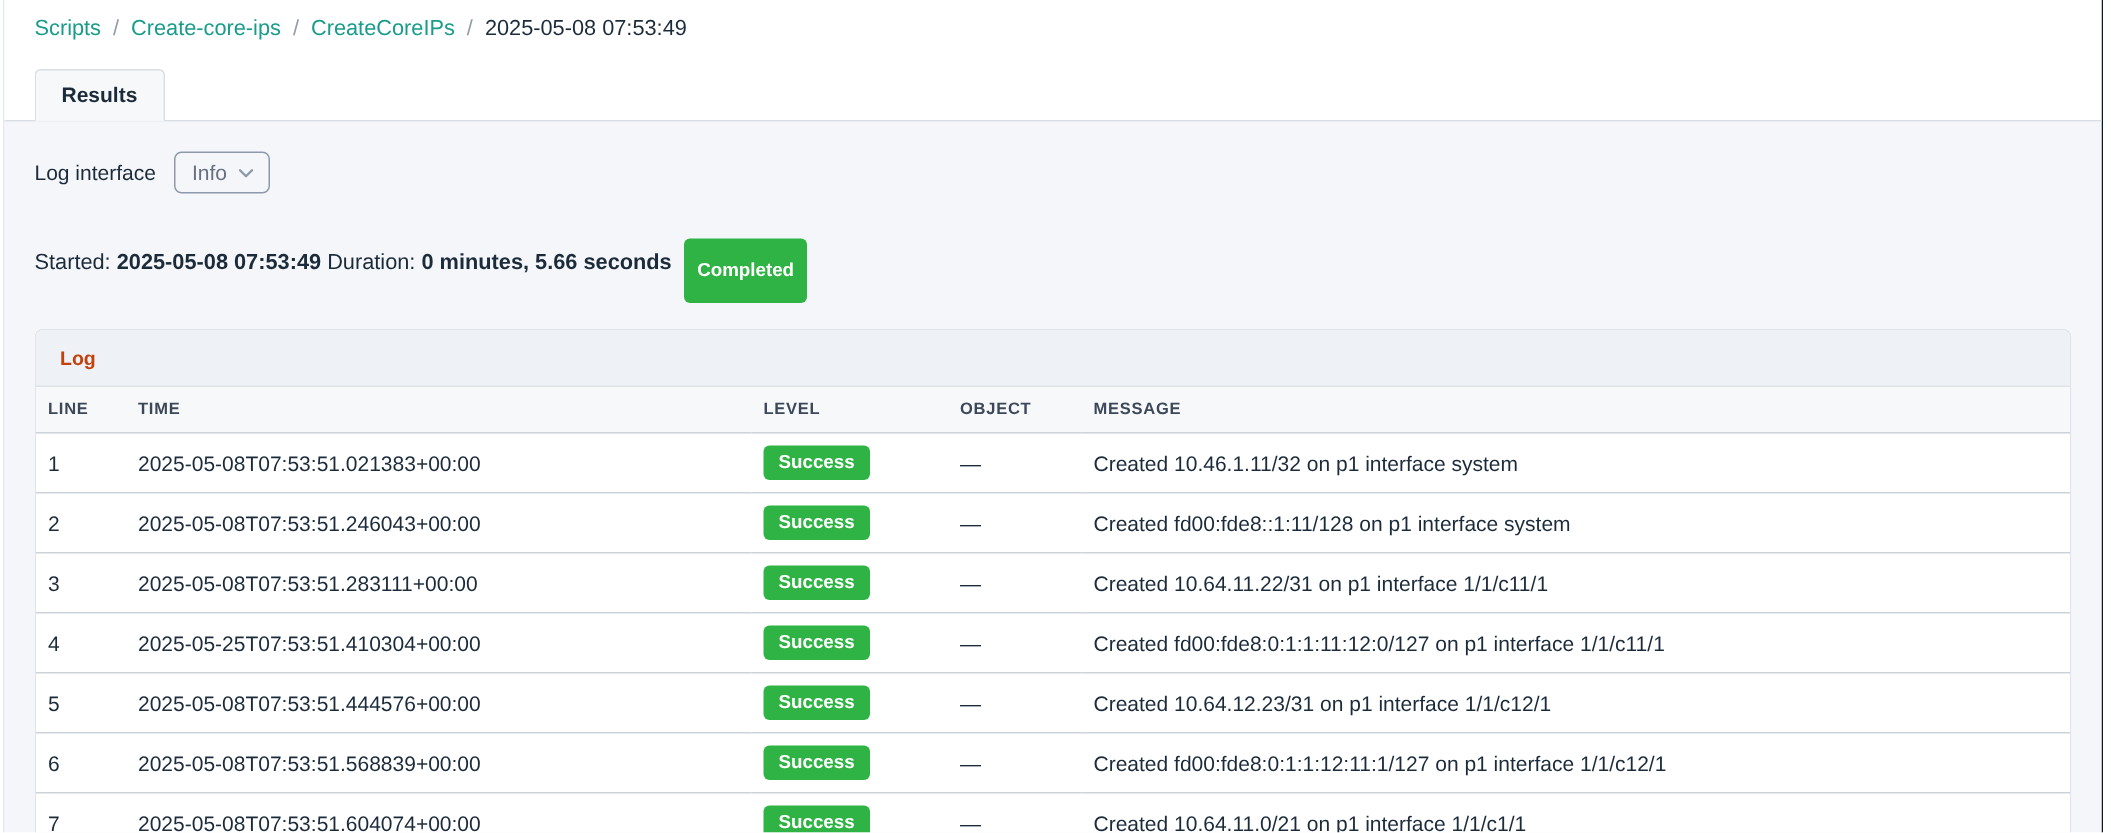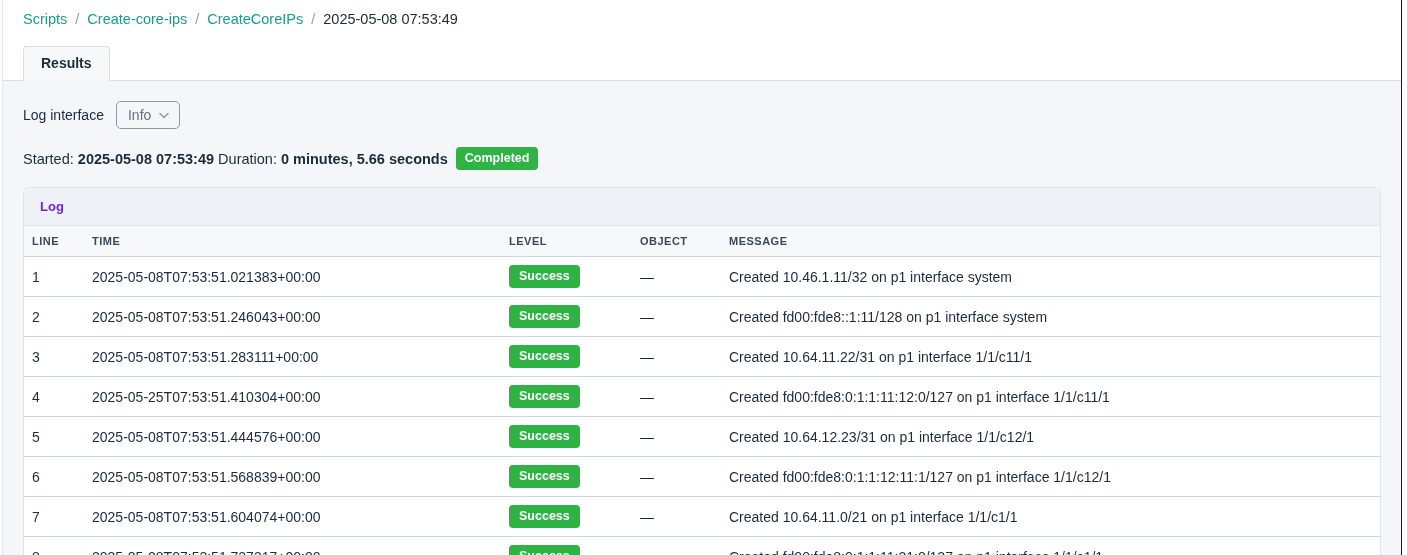--- a/index.html
+++ b/index.html
@@ -91,39 +91,40 @@
     margin-bottom: 17px;
     white-space: pre;
   }
   .summary-row b { font-weight: bold; }
   .badge {
     display: inline-block;
     background: #2fb344;
     color: #ffffff;
     font-weight: bold;
     font-size: 12.5px;
-    padding: 4px 9px;
+    padding: 14px 9px;
     border-radius: 4px;
     line-height: 1.2;
+    margin-top: 12px;
   }
   .summary-row .badge { margin-left: 8px; }
   
   .card {
     background: #ffffff;
     border: 1px solid #e0e4e9;
     border-radius: 6px 6px 0 0;
     border-bottom: none;
     overflow: hidden;
   }
   .card-header {
     background: #eef1f5;
     padding: 11px 16px;
     font-size: 13px;
     font-weight: bold;
-    color: #6d28d9;
+    color: #c2410c;
     border-bottom: 1px solid #dfe3e8;
   }
   table.log-table {
     width: 100%;
     border-collapse: collapse;
     table-layout: fixed;
     font-size: 14px;
   }
   table.log-table col.c-line   { width: 60px; }
   table.log-table col.c-time   { width: 417px; }

